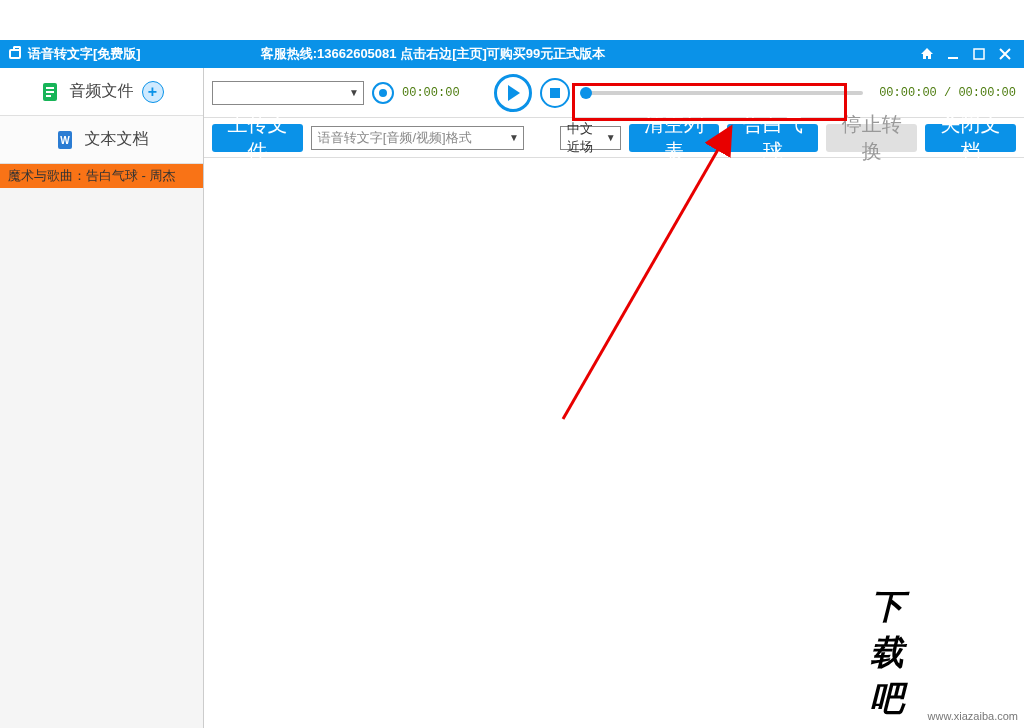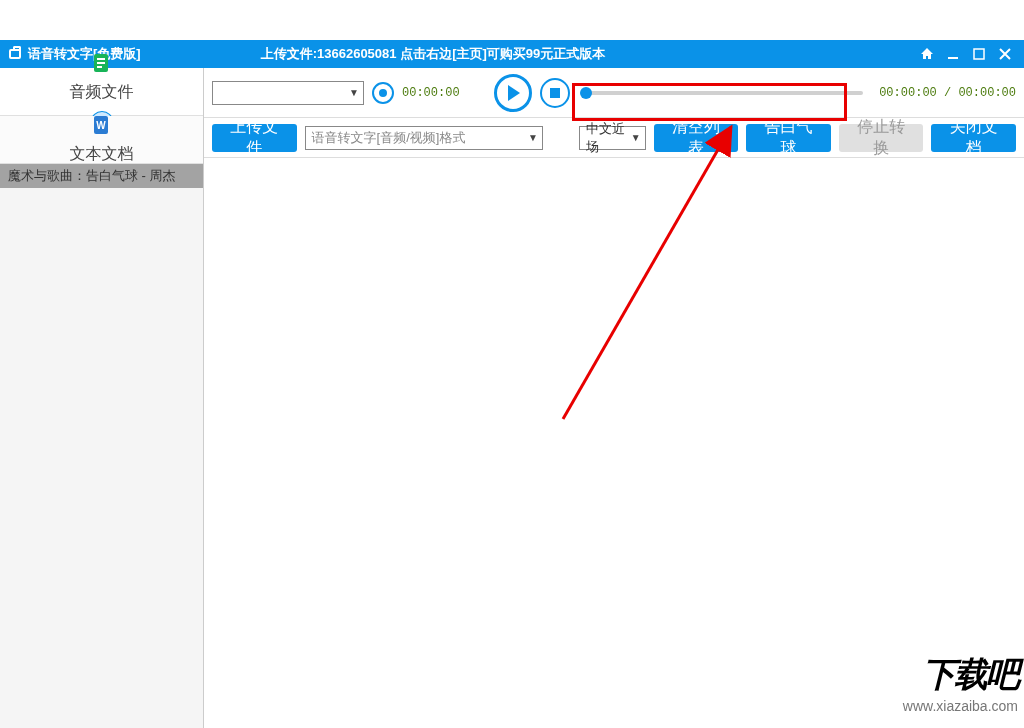--- a/index.html
+++ b/index.html
@@ -50,34 +50,33 @@
       display: flex;
       align-items: center;
       justify-content: center;
       gap: 8px;
       border-bottom: 1px solid #e0e0e0;
       background: #fff;
       font-size: 16px;
       color: #444;
       cursor: pointer;
       position: relative;
-      flex-direction: column;
     }
     .tab-btn.inactive { background: #fbfbfb; }
     .file-list {
       flex: 1;
       background: #f5f5f5;
       overflow: hidden;
     }
     .file-item {
       height: 24px;
       padding: 0 8px;
       display: flex;
       align-items: center;
-      background: #a3a3a3;
+      background: #f97316;
       color: #333;
       white-space: nowrap;
       overflow: hidden;
       font-size: 13px;
     }
     .hscroll {
       height: 18px;
       background: #f0f0f0;
       border-top: 1px solid #ccc;
       display: flex;
@@ -142,50 +141,50 @@
       align-items: center;
       padding: 0 8px;
       gap: 8px;
       border-bottom: 1px solid #ddd;
       position: relative;
     }
     .btn {
       height: 28px; padding: 0 14px;
       background: #0a92e8; color: #fff;
       border: none; border-radius: 3px;
-      font-size: 16px; cursor: pointer;
+      font-size: 20px; cursor: pointer;
       display: inline-flex; align-items: center; justify-content: center;
     }
     .btn.disabled { background: #e0e0e0; color: #999; cursor: default; }
     .dd-format { width: 268px; color: #888; }
     .dd-lang { width: 74px; margin-left: 28px; }
     .highlight-box {
       position: absolute;
       border: 3px solid #e80000;
       pointer-events: none;
     }
     .highlight1 { left: 572px; top: 83px; width: 275px; height: 38px; }
     .arrow-svg {
       position: absolute;
       left: 543px; top: 119px;
       width: 220px; height: 310px;
       pointer-events: none;
     }
     .content-area { flex: 1; background: #fff; }
     .watermark {
       position: absolute;
-      right: 0; bottom: 12px;
+      right: 0; bottom: 4px;
       width: 160px; height: 56px;
       color: #000;
-      display: flex; flex-direction: column; align-items: flex-end; justify-content: flex-end;
+      display: flex; flex-direction: row; align-items: flex-end; justify-content: flex-end;
       padding: 2px 6px;
       font-family: Arial;
     }
     .wm-logo { font-size: 34px; font-weight: 900; font-style: italic; letter-spacing: -2px; display: flex; align-items: baseline; }
-    .wm-url { font-size: 14px; color: #777; }
+    .wm-url { font-size: 11px; color: #777; }
     .add-badge {
       width: 22px; height: 22px; border-radius: 50%;
       background: #cfeaff; border: 1px solid #0a92e8;
       color: #0a92e8; display: inline-flex; align-items: center; justify-content: center;
       font-weight: bold; font-size: 16px;
     }
     .doc-icon {
       width: 22px; height: 22px;
       display: inline-flex; align-items: center; justify-content: center;
     }
@@ -193,21 +192,21 @@
     .briefcase-ico::before { content: ""; position: absolute; top: -5px; left: 2px; width: 4px; height: 3px; border: 2px solid #fff; border-bottom: none; border-radius: 2px 2px 0 0; }
   </style>
 </head>
 <body>
 
 <div class="titlebar">
   <span class="titlebar-icon">
     <span class="briefcase-ico"></span>
   </span>
   <span class="titlebar-title">语音转文字[免费版]</span>
-  <span class="titlebar-hotline">上传文件:13662605081  点击右边[主页]可购买99元正式版本</span>
+  <span class="titlebar-hotline">客服热线:13662605081  点击右边[主页]可购买99元正式版本</span>
   <span class="titlebar-spacer"></span>
   <span class="titlebar-btn">
     <svg width="14" height="14" viewBox="0 0 14 14">
         <path d="M7 1L1 7h2v5h3V9h2v3h3V7h2z" fill="#fff"></path>
       </svg>
   </span>
   <span class="titlebar-btn">
     <svg width="12" height="12" viewBox="0 0 12 12">
         <rect x="1" y="9" width="10" height="2" fill="#fff"></rect>
       </svg>

